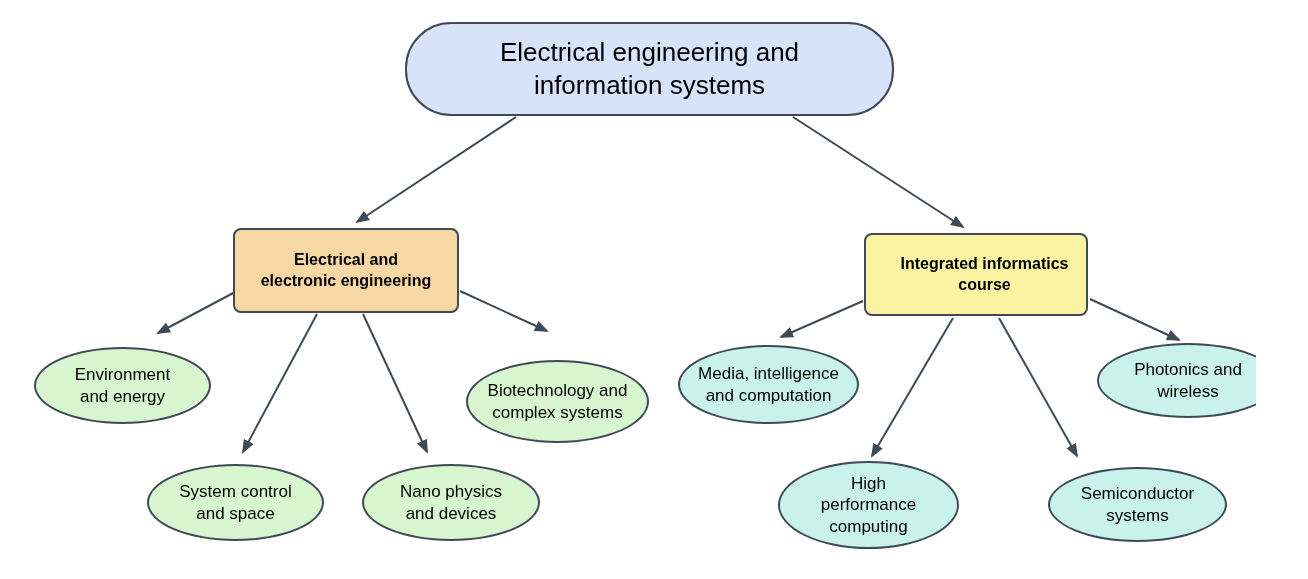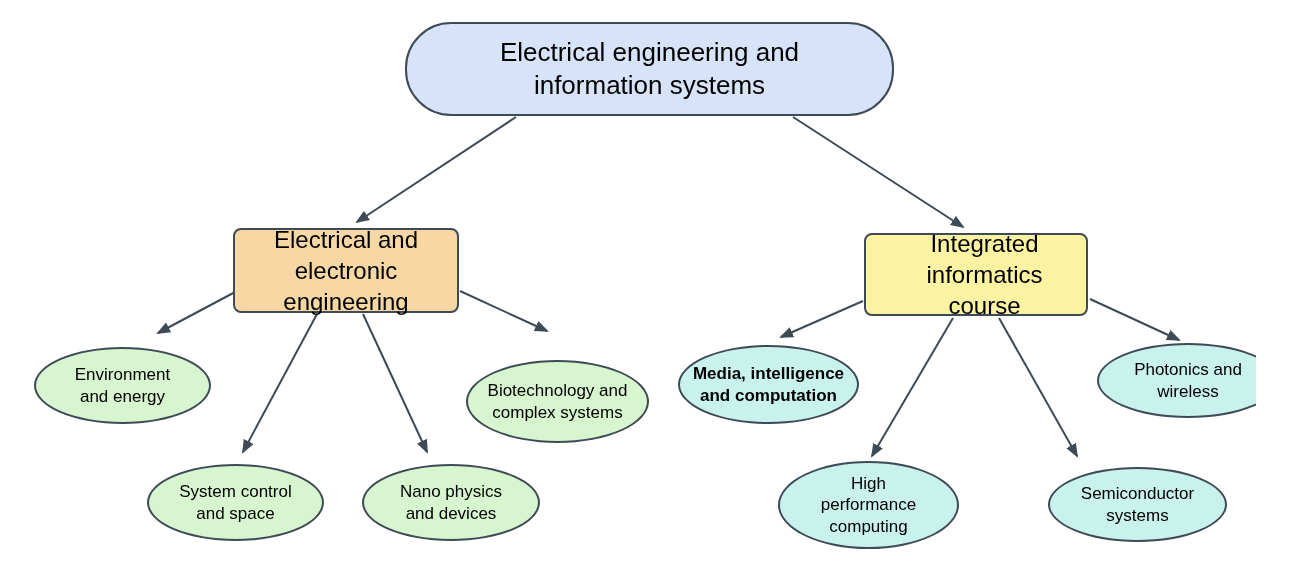--- a/index.html
+++ b/index.html
@@ -50,22 +50,23 @@
   }
   .root{
     left:405px;top:22px;width:489px;height:94px;
     border-radius:46px;
     background:var(--root-fill);
     font-size:26px;
     line-height:1.26;
   }
   .branch{
     border-radius:8px;
-    font-size:24px;
+    font-size:16px;
     line-height:1.3;
+    font-weight:bold;
   }
   .branch.electrical{
     left:233px;top:228px;width:226px;height:85px;
     background:var(--branch-electrical-fill);
   }
   .branch.informatics{
     left:864px;top:233px;width:224px;height:83px;
     background:var(--branch-informatics-fill);
     padding-left:17px;
   }
@@ -73,21 +74,21 @@
     border-radius:50%;
     font-size:17px;
     line-height:1.25;
   }
   .leaf.electrical{ background:var(--leaf-electrical-fill); }
   .leaf.informatics{ background:var(--leaf-informatics-fill); }
   .leaf.env  { left:34px;  top:347px; width:177px; height:77px; }
   .leaf.sys  { left:147px; top:464px; width:177px; height:77px; }
   .leaf.nano { left:362px; top:464px; width:178px; height:77px; }
   .leaf.bio  { left:466px; top:360px; width:183px; height:83px; }
-  .leaf.media{ left:678px; top:345px; width:181px; height:79px;font-weight:bold; }
+  .leaf.media{ left:678px; top:345px; width:181px; height:79px; }
   .leaf.hpc  { left:778px; top:461px; width:181px; height:88px; }
   .leaf.semi { left:1048px; top:467px; width:179px; height:75px; }
   .leaf.phot { left:1097px;top:343px; width:182px; height:75px; }
 </style>
 </head>
 <body>
 
 <div class="canvas">
 
   <svg class="edges" width="1308" height="579" viewBox="0 0 1308 579" xmlns="http://www.w3.org/2000/svg">

